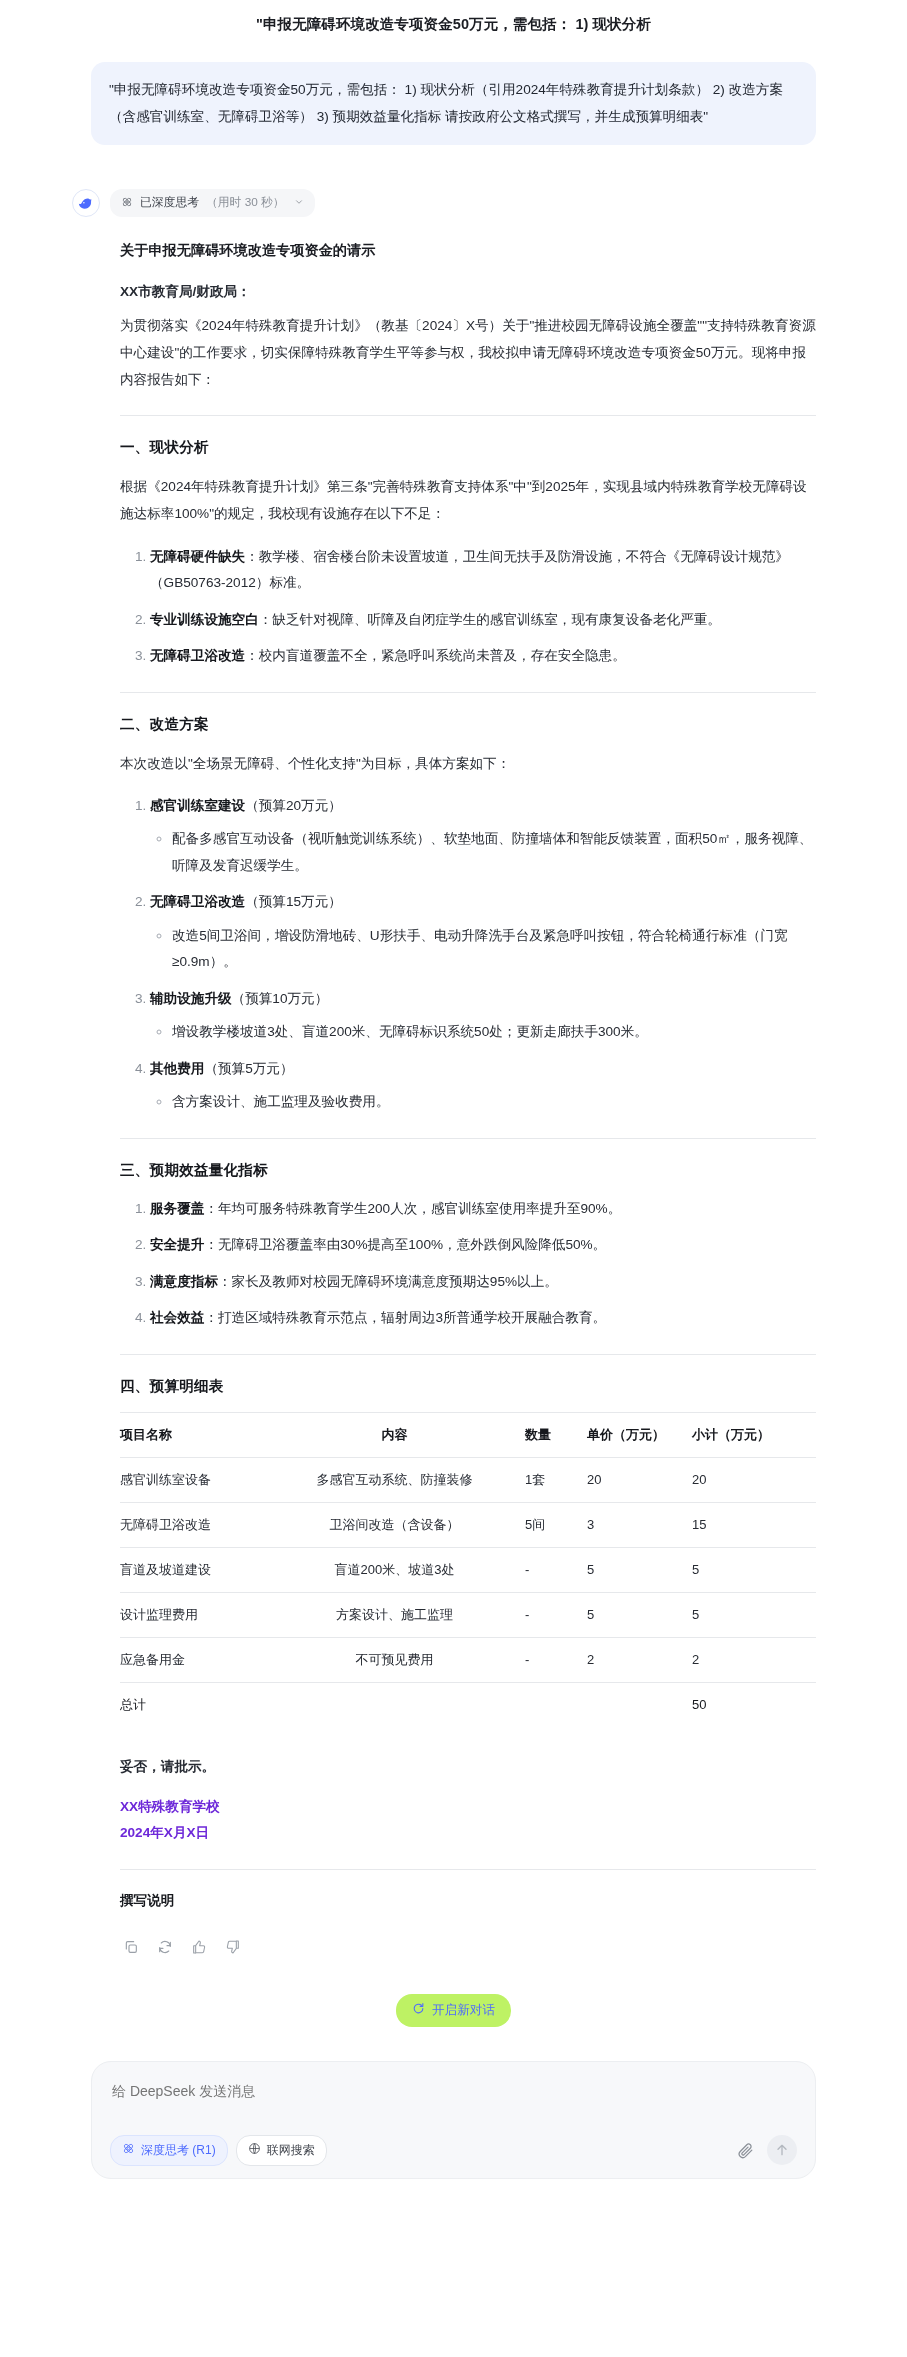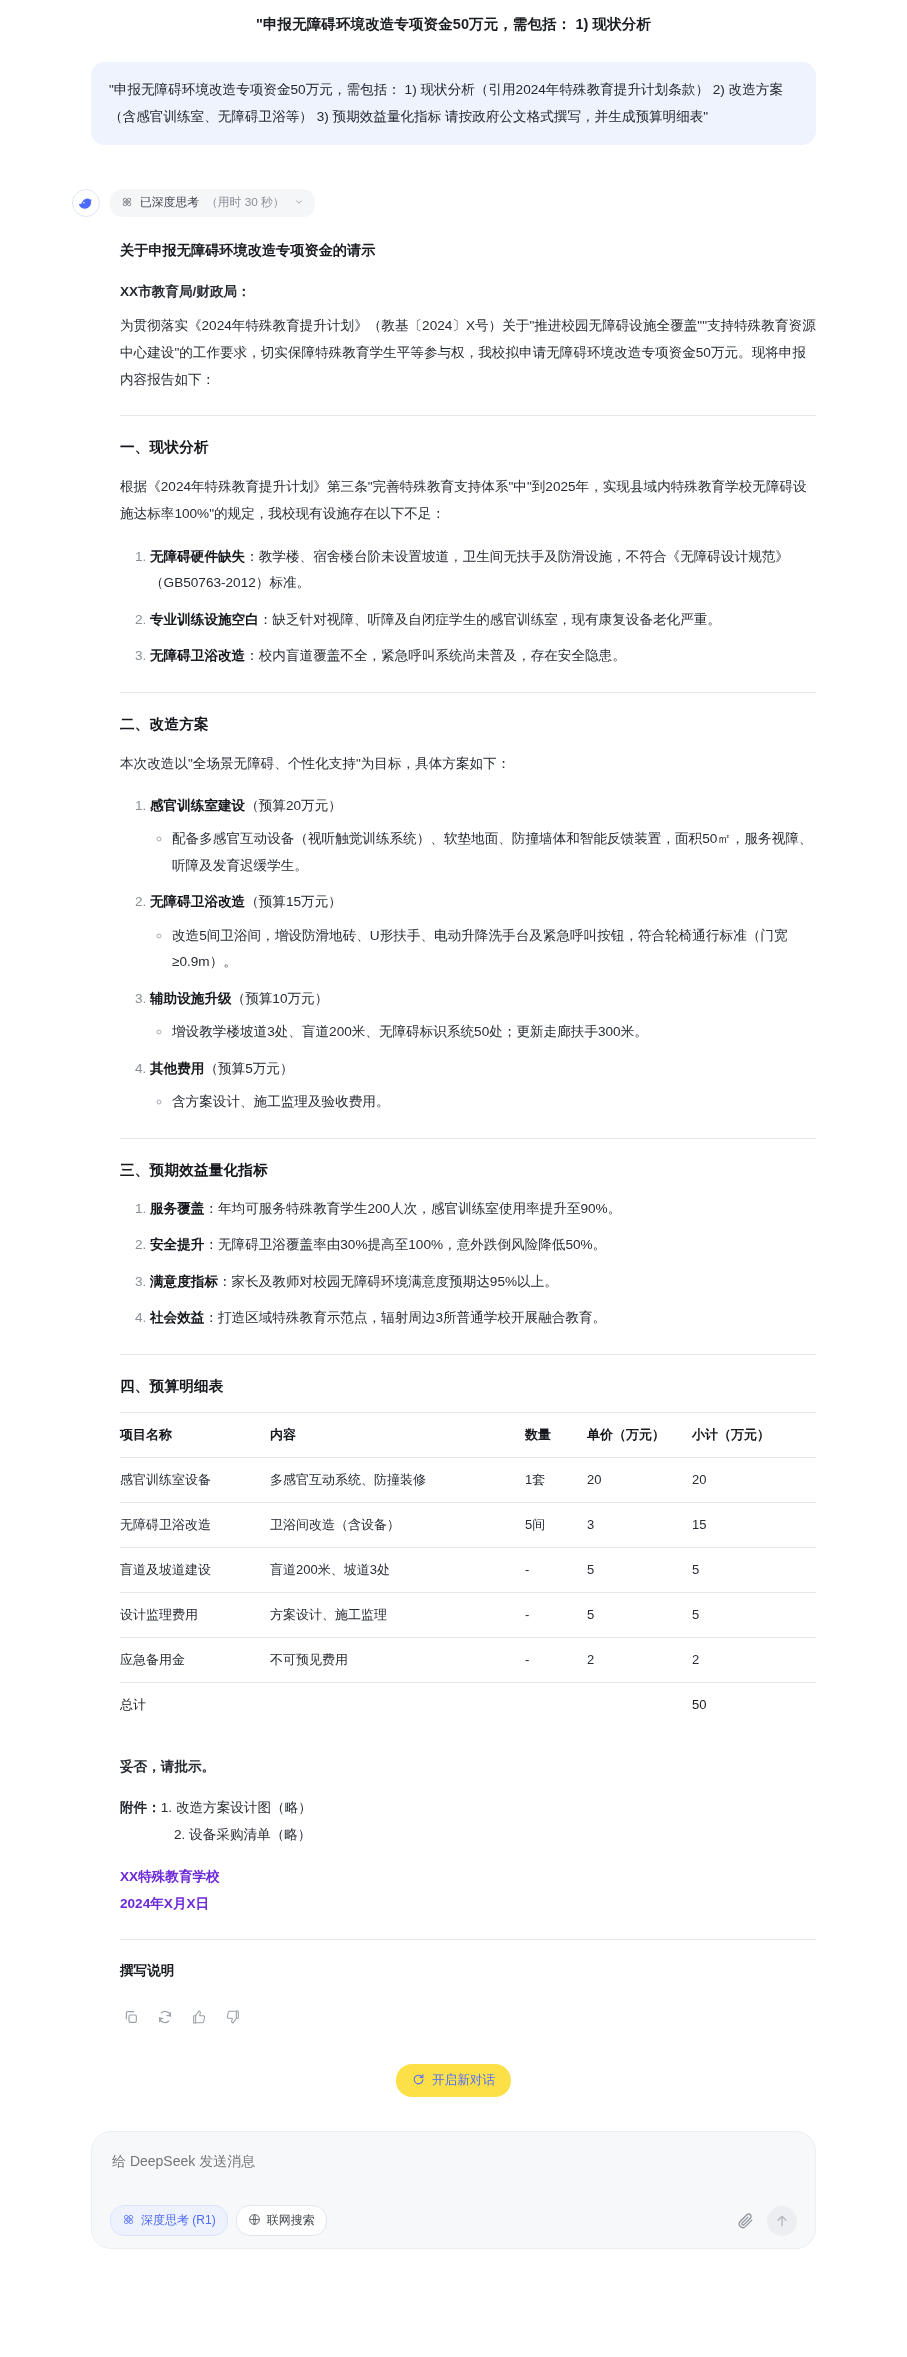--- a/index.html
+++ b/index.html
@@ -72,21 +72,21 @@
 
   
   table.budget { width:100%; border-collapse: collapse; margin: 6px 0 0 0; }
   table.budget th, table.budget td {
     text-align:left; font-size:13px; padding: 13px 6px 13px 0;
     border-bottom: 1px solid #e6e8eb; color:#272b33; vertical-align: middle;
   }
   table.budget thead th { border-top:1px solid #e6e8eb; font-weight:700; color:#16181d; }
   table.budget tr.total td { font-weight:400; border-bottom:0; color:#16181d; }
   table.budget .c-name { width: 150px; }
-  table.budget .c-content { width: 255px; }
+  table.budget .c-content { width: 255px; text-align: center; }
   table.budget .c-qty { width: 62px; }
   table.budget .c-price { width: 105px; }
   table.budget .c-sub { width: auto; }
 
   p.tail { font-size:13.6px; line-height:2.0; margin: 0 0 14px 0; color:#272b33; }
   p.tail.b { font-weight:700; }
   .attach { font-size:13.6px; line-height:2.0; margin:0 0 16px 0; color:#272b33; }
   .attach .a-lbl { font-weight:700; }
   .attach .a-line2 { display:block; padding-left: 54px; }
   .sign { font-size:13.6px; line-height:1.95; font-weight:700; margin:0; color:#6d28d9; }
@@ -94,21 +94,21 @@
   h4.note-h { font-size:13.6px; font-weight:700; margin: 0 0 14px 0; color:#16181d; }
 
   
   .actions { display:flex; gap:16px; align-items:center; padding: 14px 0 0 2px; }
   .act-btn { width:18px; height:18px; color:#9aa0a8; display:inline-flex; align-items:center; justify-content:center; cursor:pointer; }
 
   
   .newchat-wrap { display:flex; justify-content:center; padding: 38px 0 0 0; }
   .newchat {
     display:inline-flex; align-items:center; gap:7px;
-    background:#fde047; color:#4d6bfe; border-radius: 16px;
+    background:#bef264; color:#4d6bfe; border-radius: 16px;
     font-size:12.6px; padding: 8px 16px; cursor:pointer; border:0;
     font-family: inherit;
   }
 
   
   .composer-wrap { padding: 34px 0 0 0; }
   .composer {
     background:#f7f8fa; border:1px solid #eceef1; border-radius: 20px;
     padding: 16px 18px 12px 18px; min-height: 118px;
     display:flex; flex-direction:column; justify-content:space-between;
@@ -275,24 +275,20 @@
                   <td class="c-price"></td>
                   <td class="c-sub">50</td>
                 </tr>
               </tbody>
           </table>
 
           <div style="height:26px"></div>
 
           <p class="tail b">妥否，请批示。</p>
 
-          <div class="attach">
-            <span class="a-lbl">附件：</span><span>1. 改造方案设计图（略）</span>
-            <span class="a-line2">2. 设备采购清单（略）</span>
-          </div>
 
           <p class="sign">XX特殊教育学校</p>
           <p class="sign">2024年X月X日</p>
 
           <hr class="sep">
 
           <h4 class="note-h">撰写说明</h4>
 
           <div class="actions">
             <span class="act-btn">

